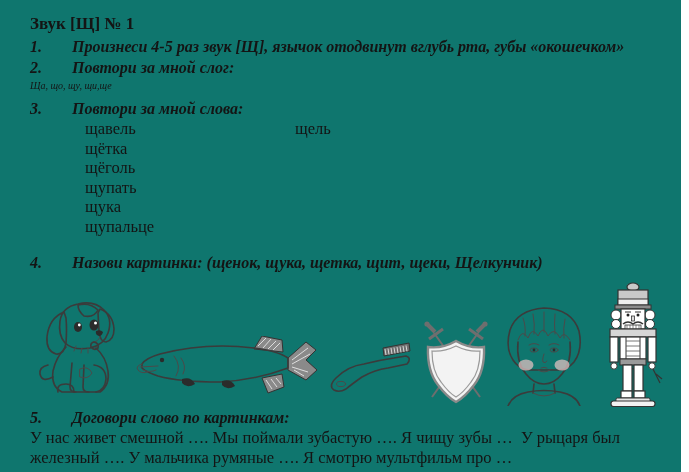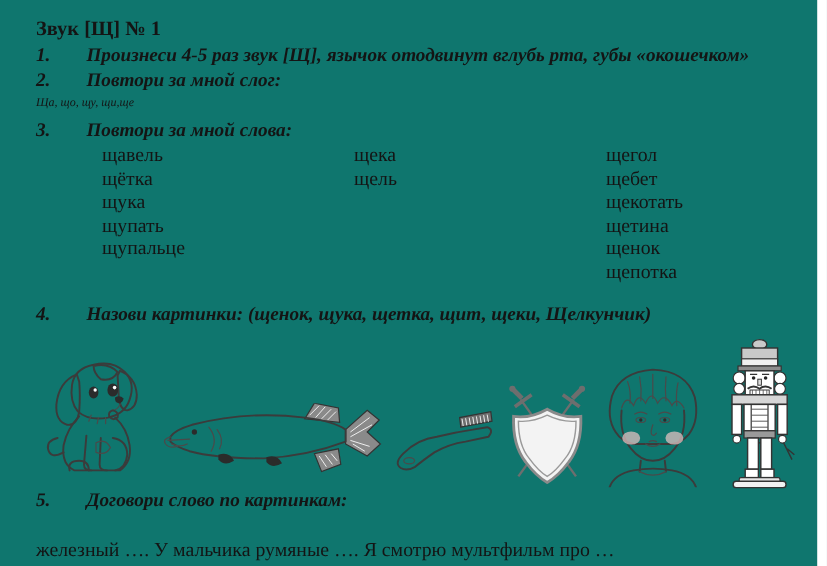--- a/index.html
+++ b/index.html
@@ -44,38 +44,30 @@
   <div class="abs syllables">Ща, що, щу, щи,ще</div>
 
   <div class="item">
     <span class="num abs" style="top:100px">3.</span>
     <span class="txt abs" style="top:100px">Повтори за мной слова:</span>
   </div>
 
   <div class="abs wordcol" style="left:37px">
     <span class="word">щавель</span>
     <span class="word">щётка</span>
+    <span class="word">щёголь</span>
+    <span class="word">щупать</span>
     <span class="word">щука</span>
-    <span class="word">щупать</span>
     <span class="word">щупальце</span>
   </div>
 
   <div class="abs wordcol" style="left:247px">
-    <span class="word">щека</span>
     <span class="word">щель</span>
   </div>
 
-  <div class="abs wordcol" style="left:457px">
-    <span class="word">щегол</span>
-    <span class="word">щебет</span>
-    <span class="word">щекотать</span>
-    <span class="word">щетина</span>
-    <span class="word">щенок</span>
-    <span class="word">щепотка</span>
-  </div>
 
   <div class="item">
     <span class="num abs" style="top:254px">4.</span>
     <span class="txt abs" style="top:254px">Назови картинки: (щенок, щука, щетка, щит, щеки, Щелкунчик)</span>
   </div>
 
   <div class="pic" style="left:36px;top:299px;width:92px;height:102px">
     <svg viewBox="0 0 92 102">
       <path class="ln" d="M64 10 Q77 15 78 30 Q78 41 70 43 Q64 43 63 32 L62 14 Z"></path>
       <path class="ln" d="M24 22 Q26 8 42 5 Q58 1 68 11 Q77 20 72 34 Q68 46 54 49 Q38 52 29 44 Q22 36 24 22 Z"></path>
@@ -198,15 +190,16 @@
       <rect x="20" y="117" width="34" height="4" rx="1.5" fill="#e6e6e6" stroke="#333" stroke-width="1"></rect>
       <rect x="15" y="120" width="44" height="5.5" rx="2.5" fill="#f2f2f2" stroke="#333" stroke-width="1.2"></rect>
     </svg>
   </div>
 
   <div class="item">
     <span class="num abs" style="top:409px">5.</span>
     <span class="txt abs" style="top:409px">Договори слово по картинкам:</span>
   </div>
 
+  <div class="abs sentence" style="top:428px">У нас живет смешной …. Мы поймали зубастую …. Я чищу зубы …  У рыцаря был</div>
   <div class="abs sentence" style="top:448px">железный …. У мальчика румяные …. Я смотрю мультфильм про …</div>
 
 </div>
 
 </body></html>

